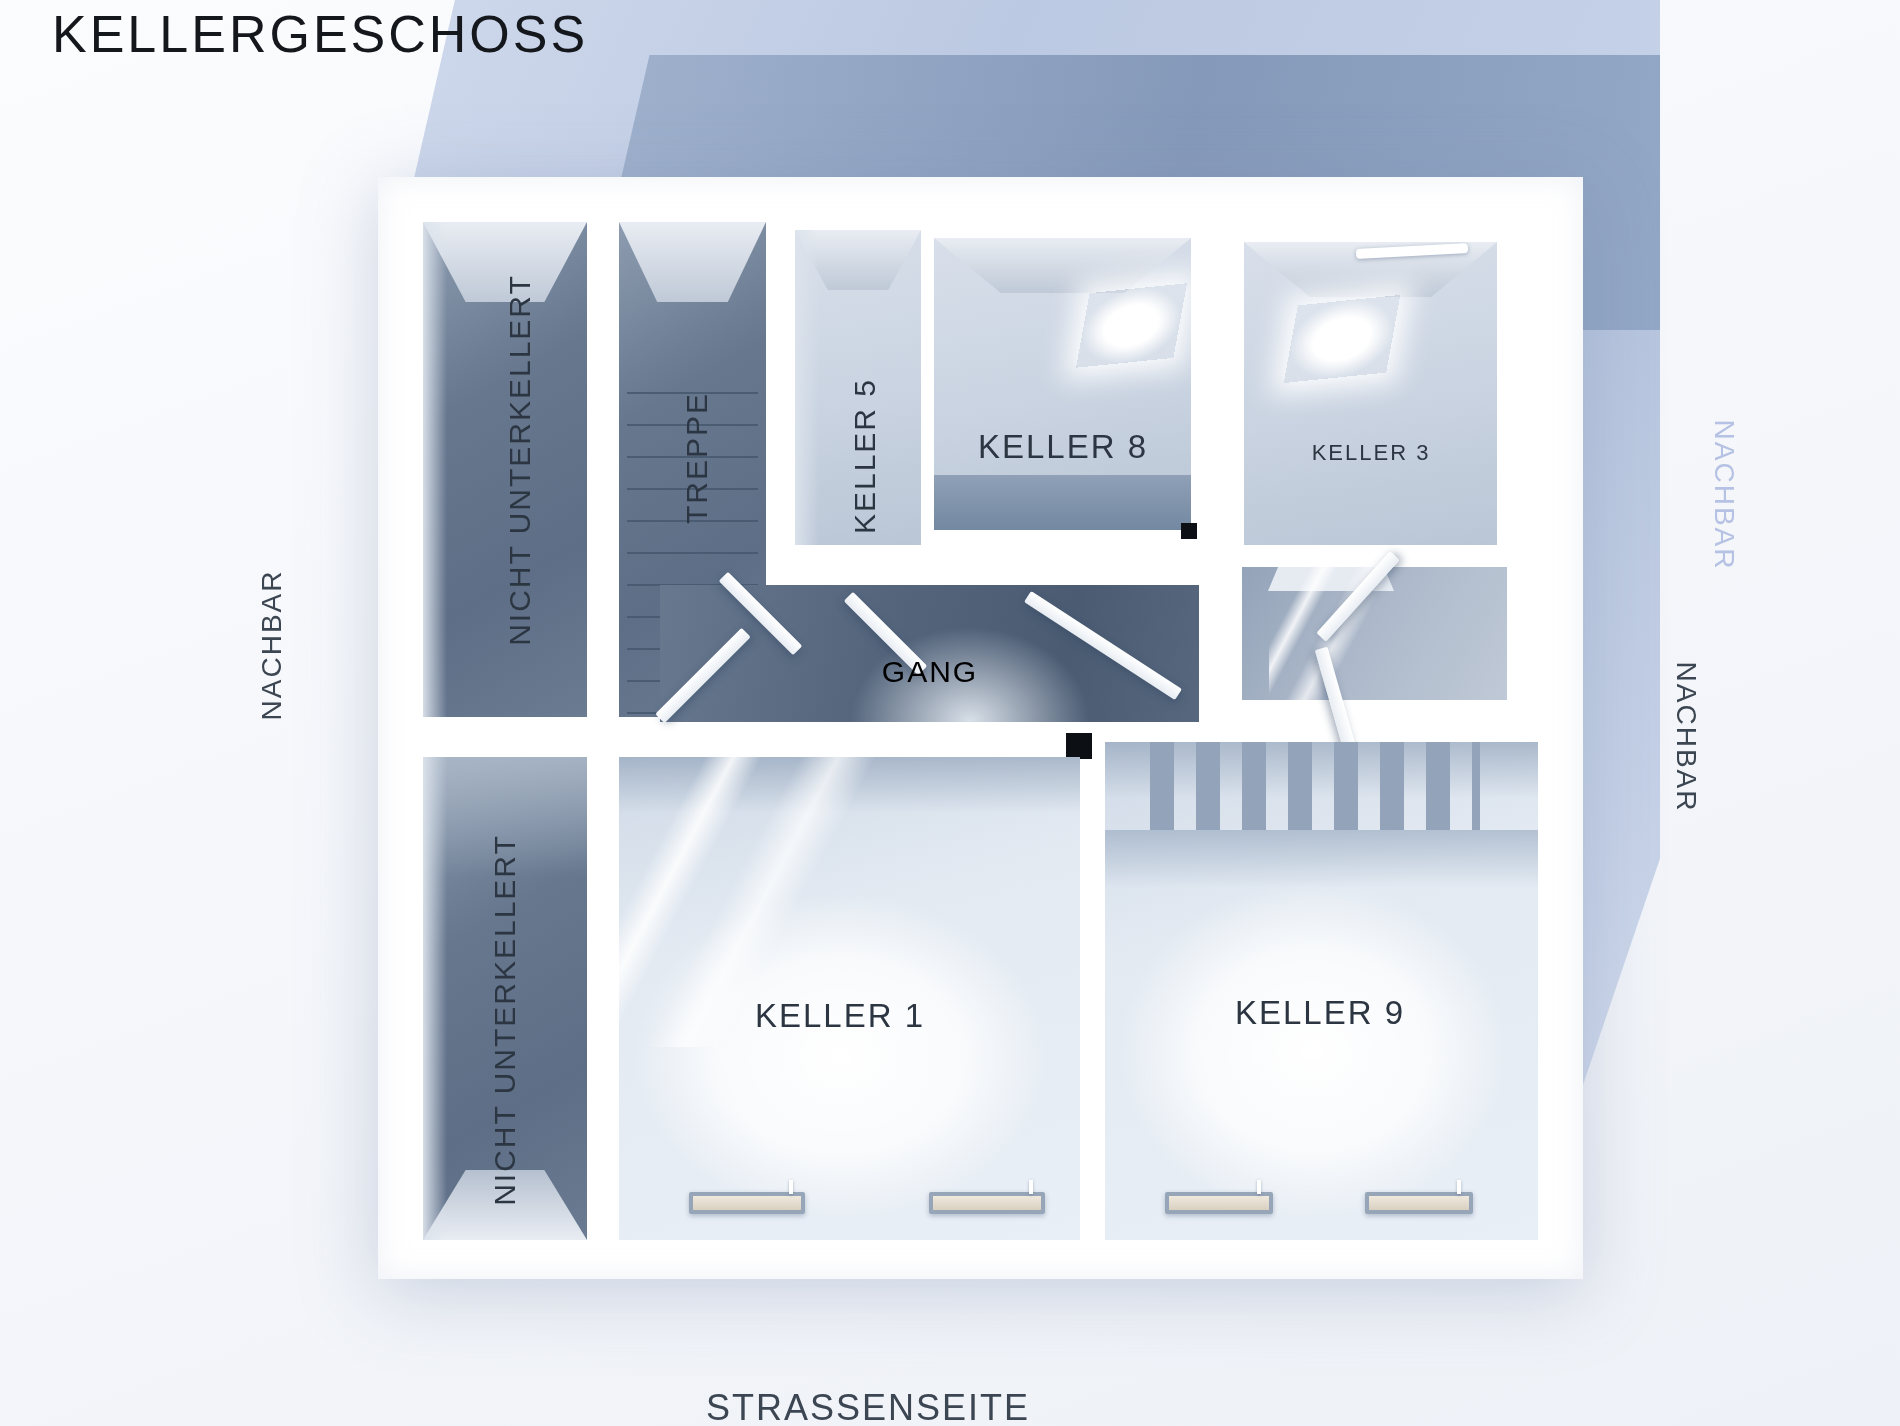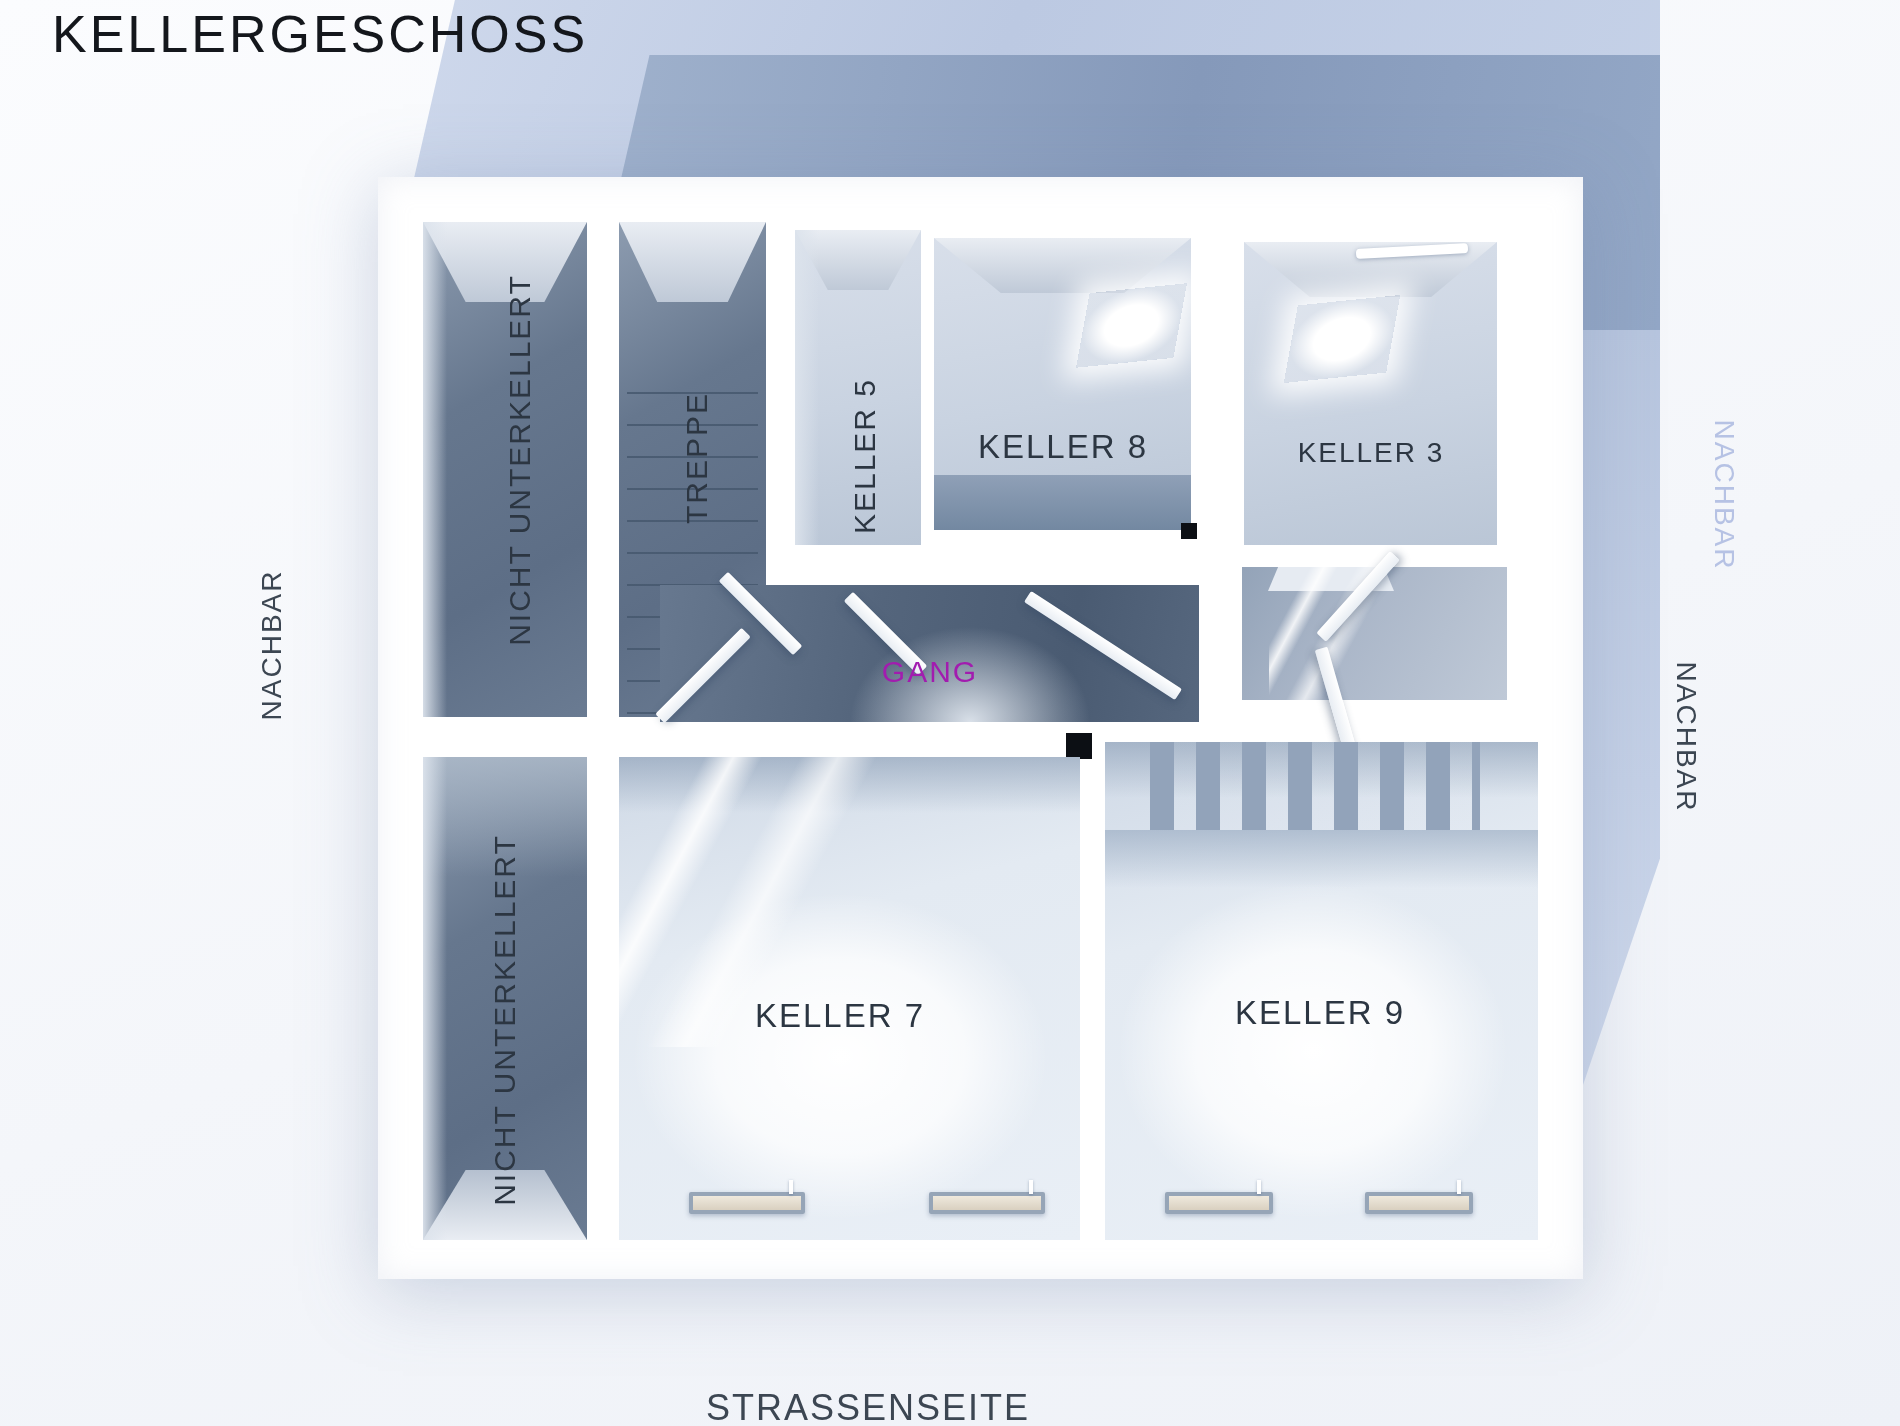--- a/index.html
+++ b/index.html
@@ -166,19 +166,19 @@
       <div class="stripes" style="left:45px;top:0;width:330px;height:88px;"></div>
       <div class="shadow-after-stripes" style="left:0;top:88px;width:100%;height:58px;"></div>
       <div class="sill" style="left:60px;top:450px;width:100px;"></div>
       <div class="sill" style="left:260px;top:450px;width:100px;"></div>
     </div>
 
     <div class="lbl vert-up" style="left:142px;top:283px;font-size:30px;">NICHT UNTERKELLERT</div>
     <div class="lbl vert-up" style="left:319px;top:281px;font-size:30px;">TREPPE</div>
     <div class="lbl vert-up" style="left:487px;top:279px;font-size:30px;">KELLER 5</div>
     <div class="lbl" style="left:685px;top:270px;font-size:33px;">KELLER 8</div>
-    <div class="lbl" style="left:993px;top:276px;font-size:28px;">KELLER 3</div>
-    <div class="lbl" style="left:552px;top:495px;font-size:30px;color:#a21caf;">GANG</div>
+    <div class="lbl" style="left:993px;top:276px;font-size:22px;">KELLER 3</div>
+    <div class="lbl" style="left:552px;top:495px;font-size:30px;color:#000000;">GANG</div>
     <div class="lbl vert-up" style="left:127px;top:843px;font-size:30px;">NICHT UNTERKELLERT</div>
-    <div class="lbl" style="left:462px;top:839px;font-size:33px;">KELLER 7</div>
+    <div class="lbl" style="left:462px;top:839px;font-size:33px;">KELLER 1</div>
     <div class="lbl" style="left:942px;top:836px;font-size:33px;">KELLER 9</div>
   </div>
 </div>
 
 </body></html>

